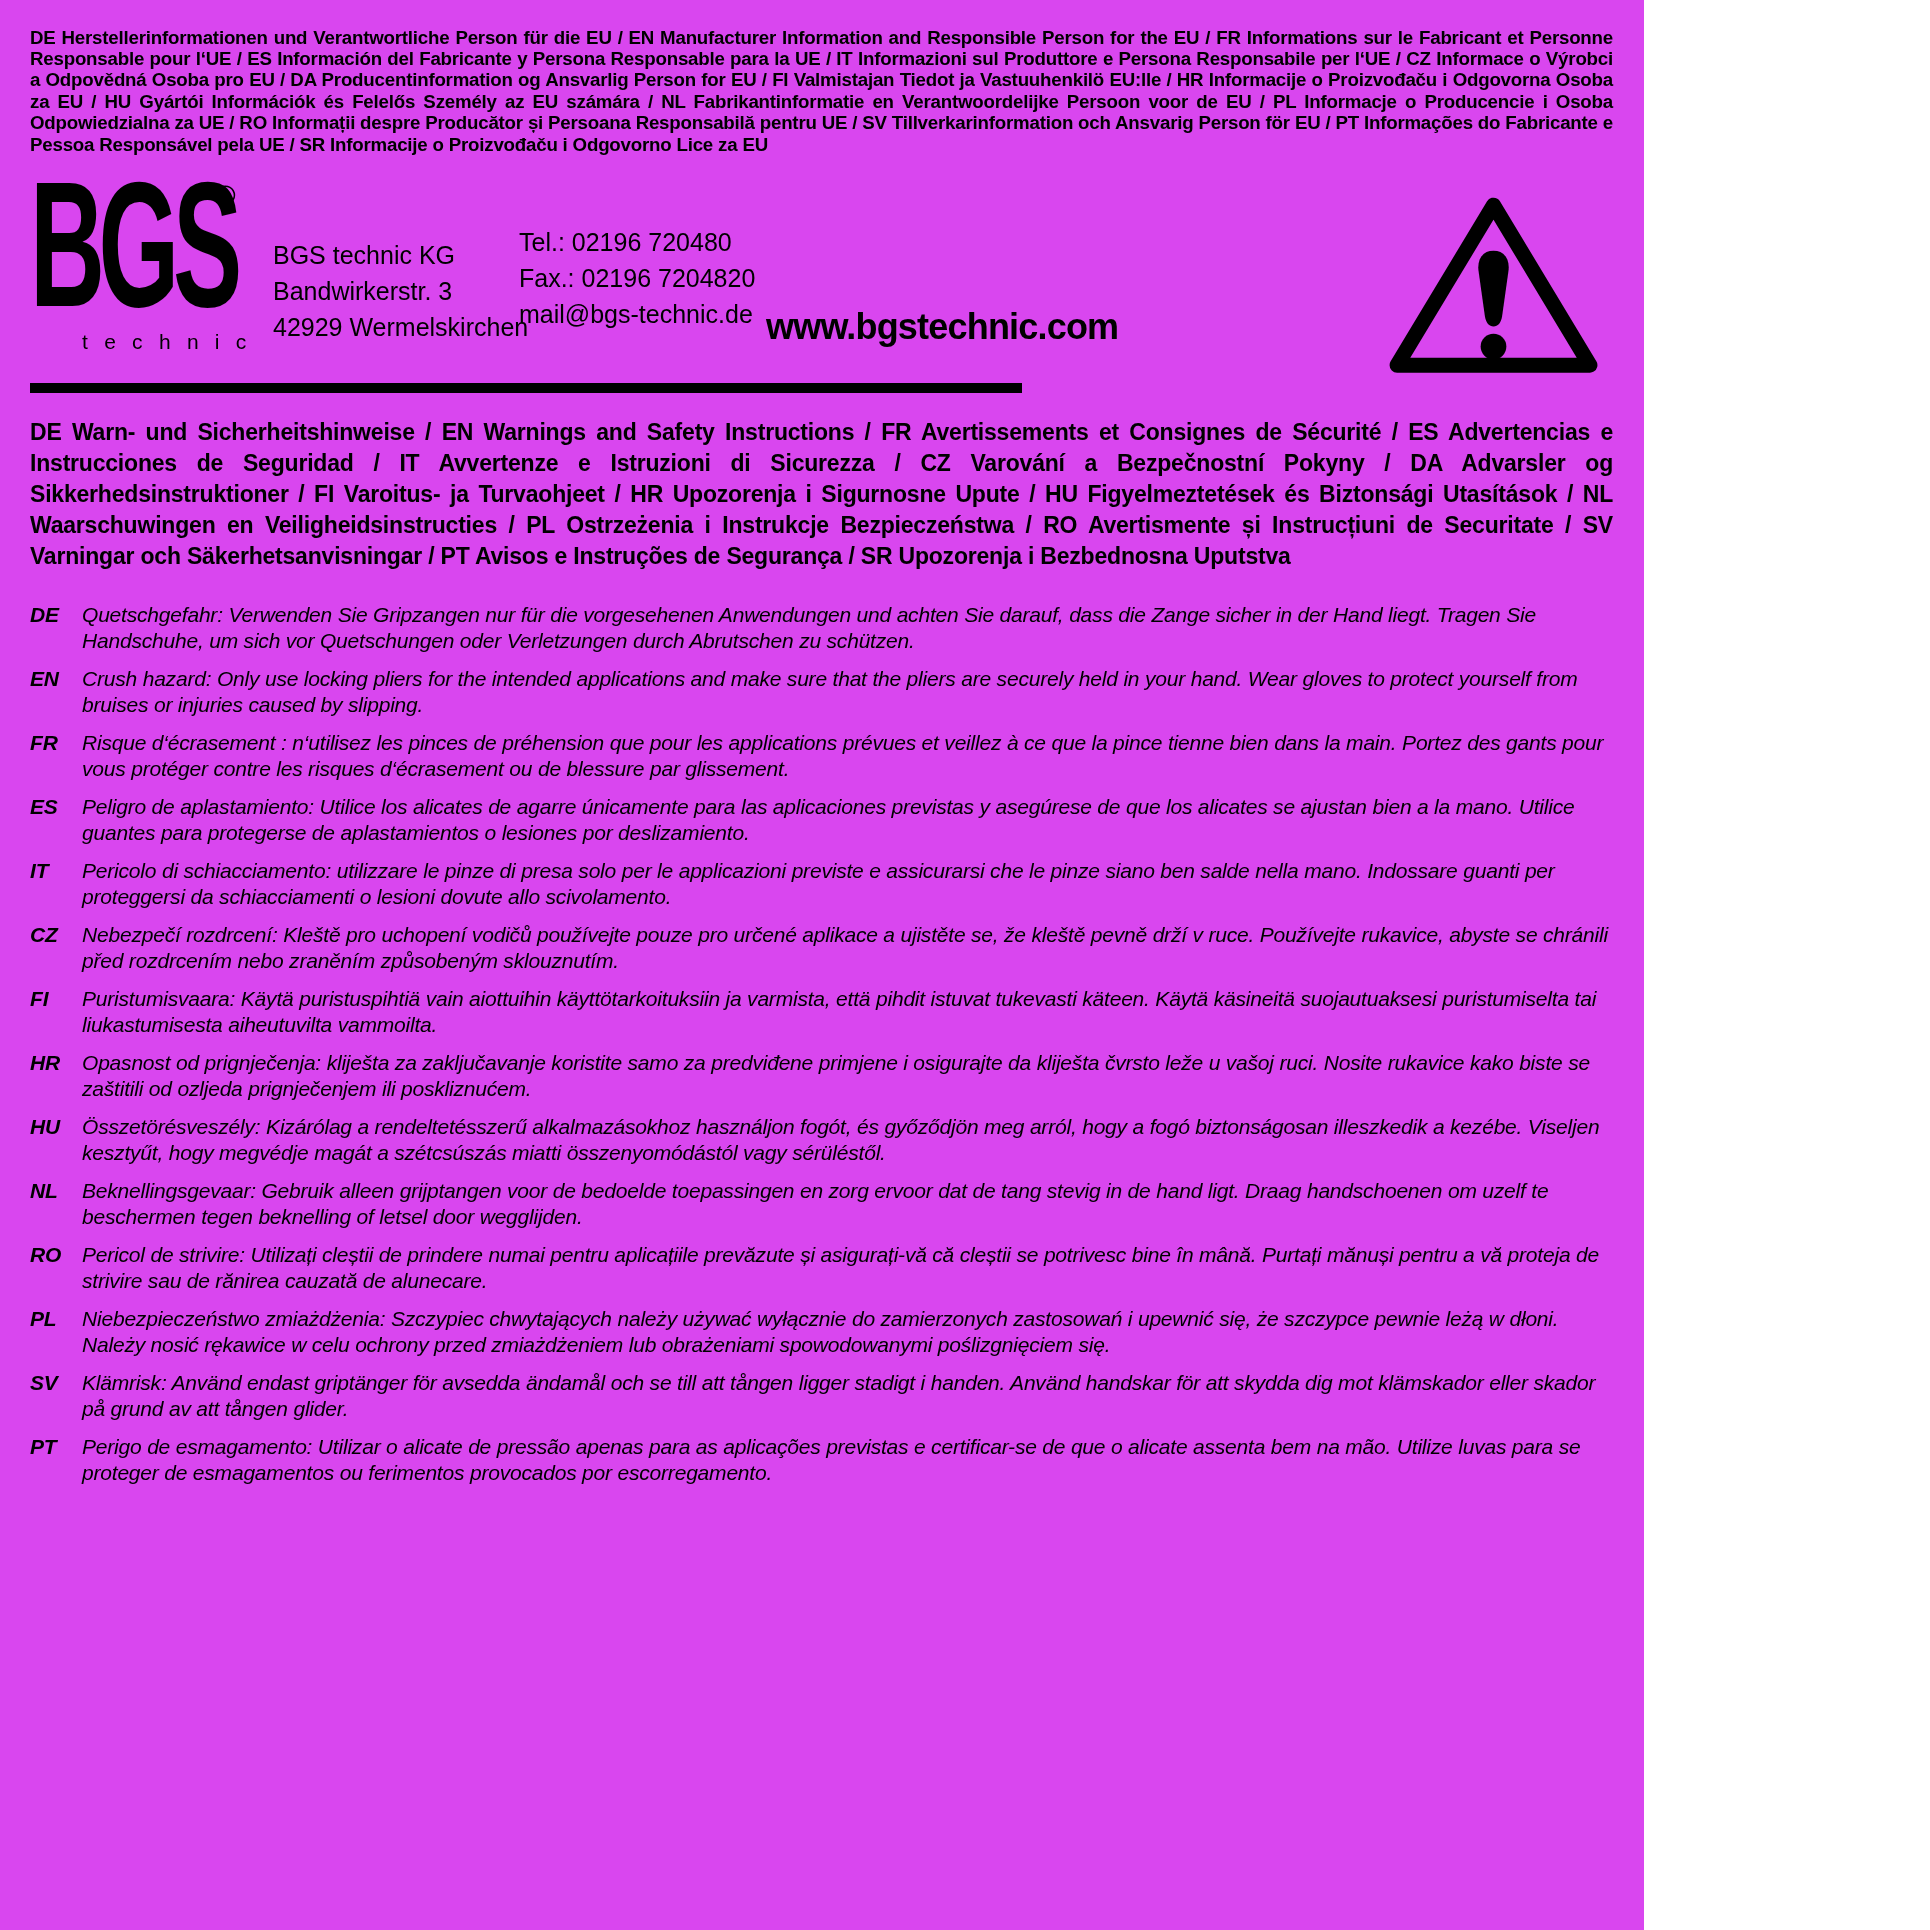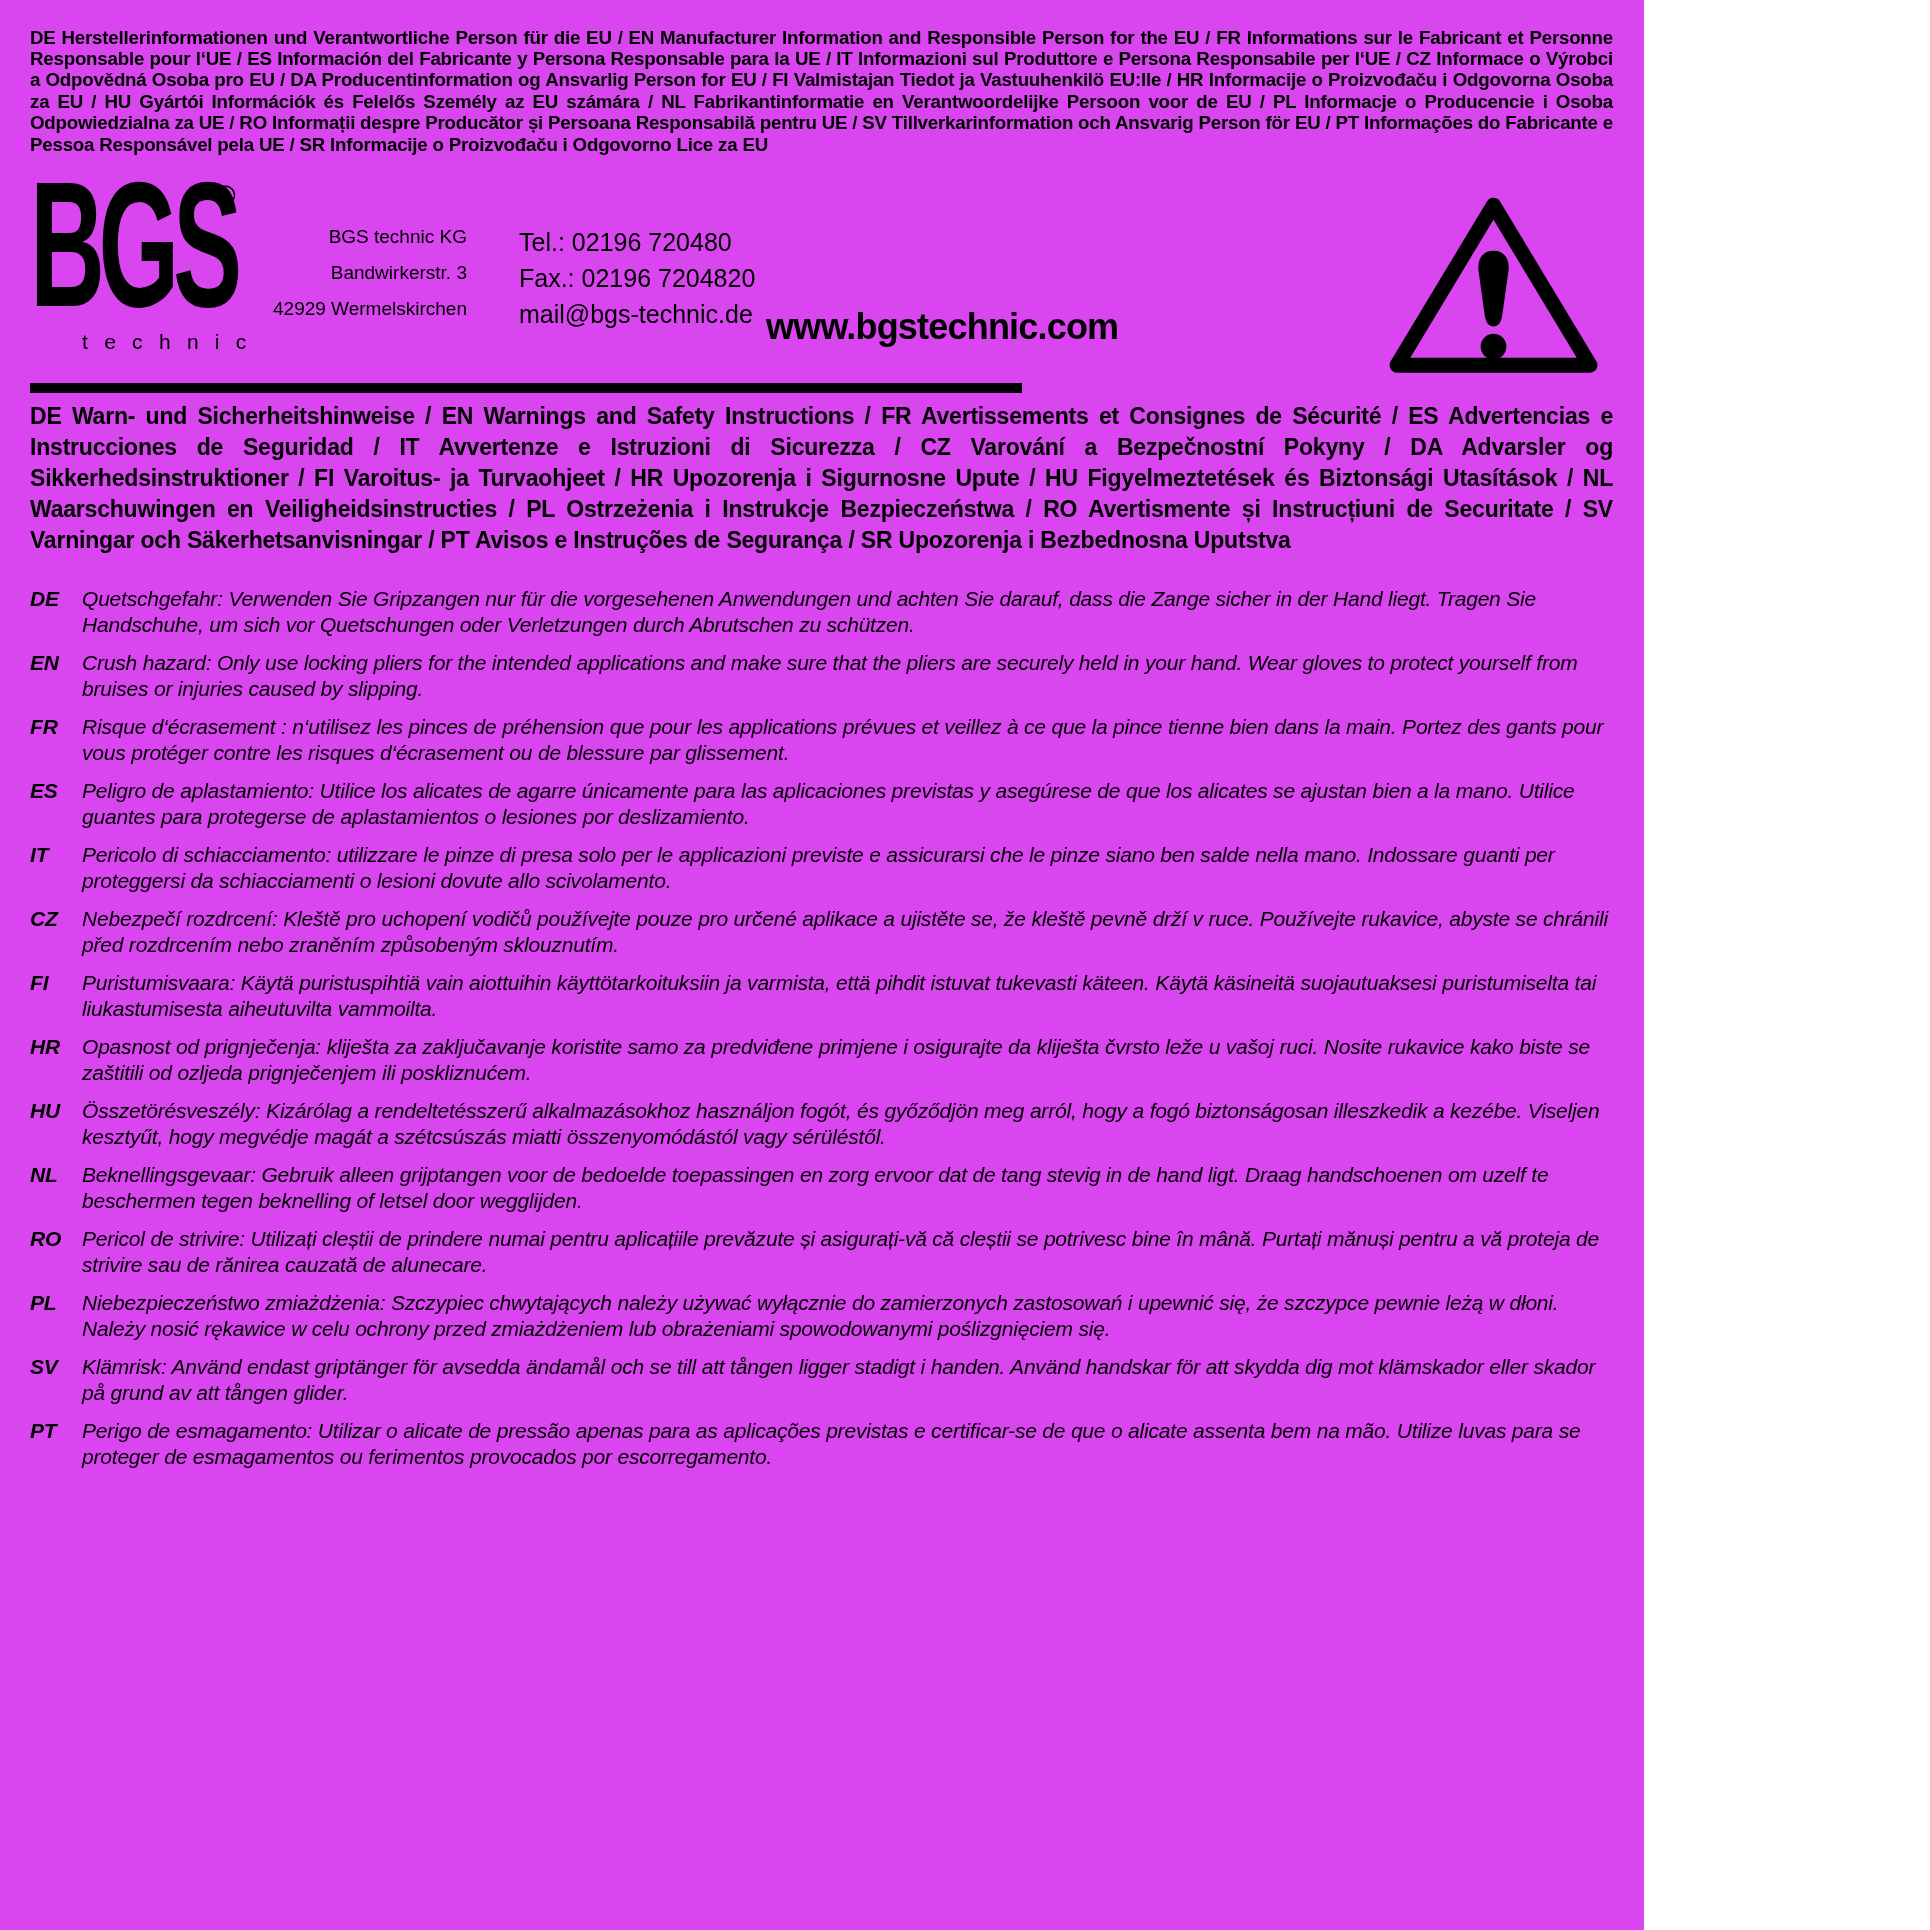--- a/index.html
+++ b/index.html
@@ -35,33 +35,33 @@
     letter-spacing: -11px;
     transform: scaleX(0.58);
     transform-origin: left top;
     white-space: nowrap;
   }
   .logo-reg { position: absolute; left: 185px; top: -4.7px; font-size: 28px; font-weight: bold; }
   .logo-sub {
     position: absolute; left: 52px; top: 145px;
     font-weight: normal; font-size: 21px; letter-spacing: 16.3px; white-space: nowrap;
   }
-  .address  { position: absolute; left: 243px; top: 34px; font-size: 19px; line-height: 36px; text-align: right; }
+  .address  { position: absolute; left: 243px; top: 52px; font-size: 25px; line-height: 36px; }
   .contact  { position: absolute; left: 489px; top: 39px; font-size: 25px; line-height: 36px; }
   .website  { position: absolute; left: 716px; top: 121px; font-size: 36px; font-weight: bold; letter-spacing: -0.8px; margin-left: 20px; }
   .triangle-box { position: absolute; right: 12.5px; top: 3.1px; width: 215px; height: 190px; }
   .triangle-box svg { display: block; width: 100%; height: 100%; }
   .rule { width: 992px; height: 10px; background: #000; margin-top: 1.6px; }
   
   .warnings-header {
     font-weight: bold;
     font-size: 23px;
     line-height: 31px;
     letter-spacing: -0.2px;
-    margin-top: 8px;
+    margin-top: 24px;
     text-align: justify;
   }
   .warnings-list { margin-top: 30px; padding-right: 1.6px; font-style: italic; }
   .warning-row {
     display: grid;
     grid-template-columns: 52px 1fr;
     font-size: 21px;
     line-height: 26.5px;
     letter-spacing: -0.2px;
     margin-bottom: 11px;

